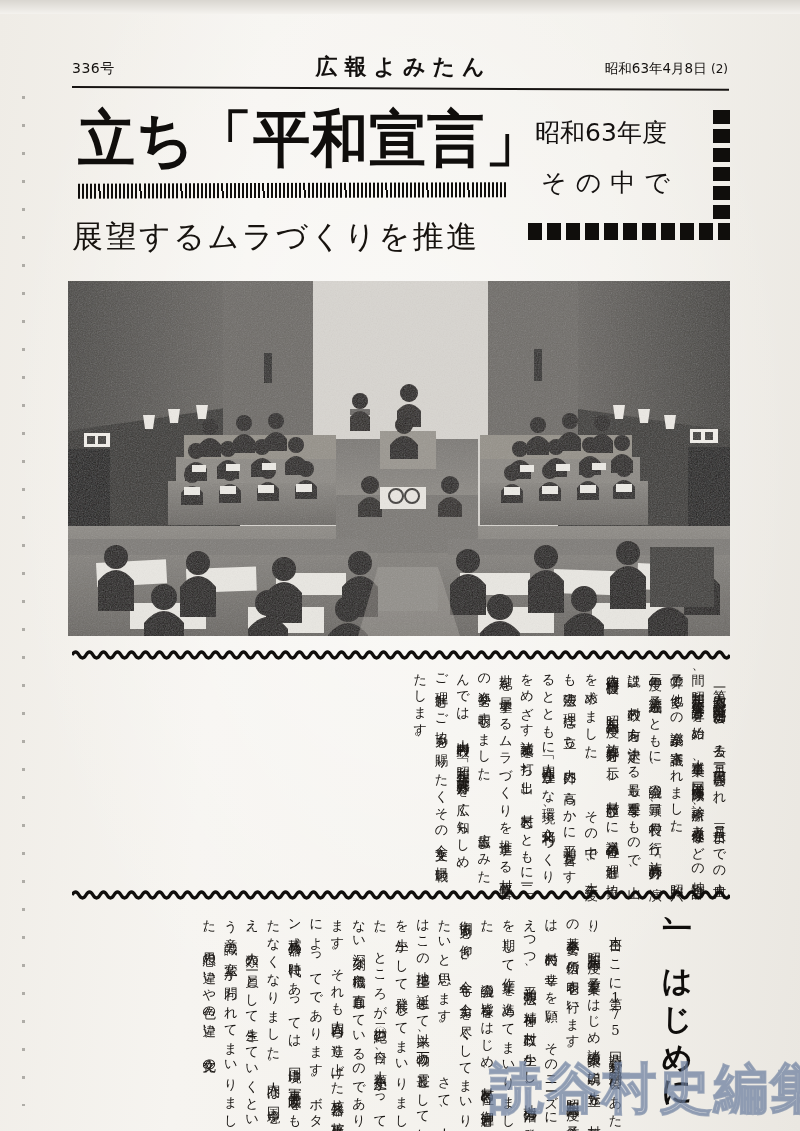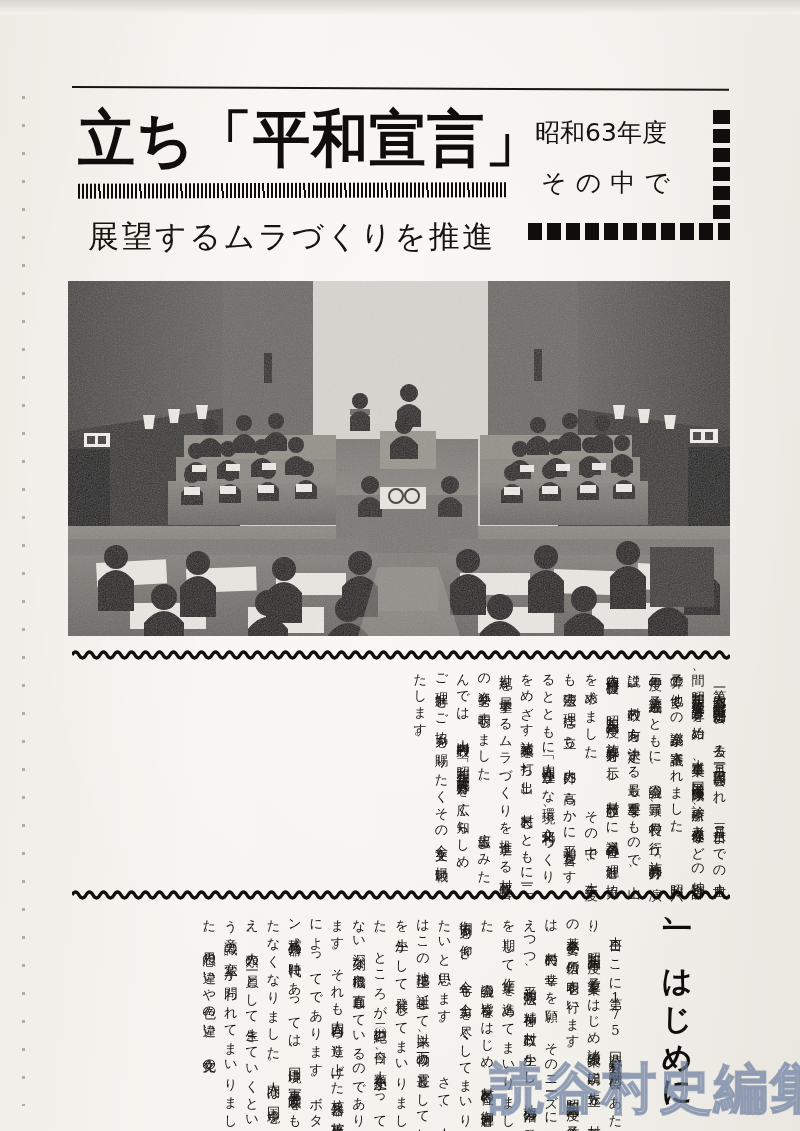--- a/index.html
+++ b/index.html
@@ -103,21 +103,21 @@
     left: 78px; top: 183px;
     width: 429px; height: 15px;
     background-image: repeating-linear-gradient(
       to right,
       #100e0c 0px, #100e0c 2px,
       rgba(0,0,0,0) 2px, rgba(0,0,0,0) 4.1px);
     transform: rotate(-0.18deg);
   }
   .subheadline {
     position: absolute;
-    left: 88px; top: 216px;
+    left: 72px; top: 216px;
     font-family: "DejaVu Serif", "Liberation Serif", serif;
     font-size: 31px;
     letter-spacing: 2.5px;
     color: #17130f;
     white-space: nowrap;
   }
 
   
   .policy-box {
     position: absolute;
@@ -224,20 +224,28 @@
   }
 </style>
 </head>
 <body>
 
 <div class="page">
   <div class="paper-tone"></div>
   <div class="top-shadow"></div>
   <div class="perforation"></div>
 
+  <div class="masthead">
+    <div class="issue-no">336号</div>
+    <div class="masthead-title">広報よみたん</div>
+    <div class="masthead-date">
+      <span>昭和63年4月8日</span>
+      <span class="pageno">(2)</span>
+    </div>
+  </div>
   <div class="masthead-rule"></div>
 
   <div class="headline">立ち「平和宣言」</div>
   <div class="headline-stripes"></div>
   <div class="subheadline">展望するムラづくりを推進</div>
 
   <div class="policy-box">
     <div class="policy-line1">昭和63年度</div>
     <div class="policy-line2">その中で</div>
     <div class="deco-right"></div>

